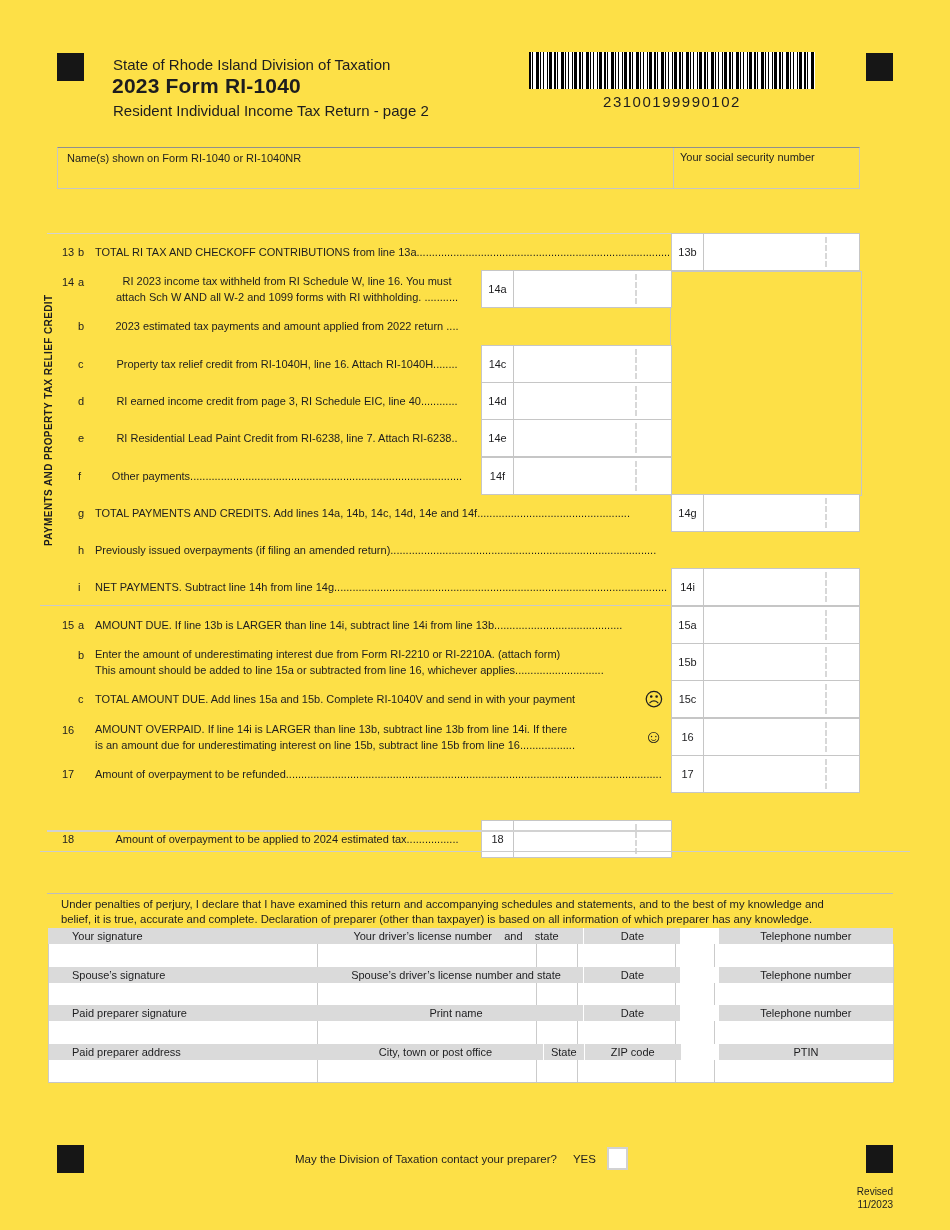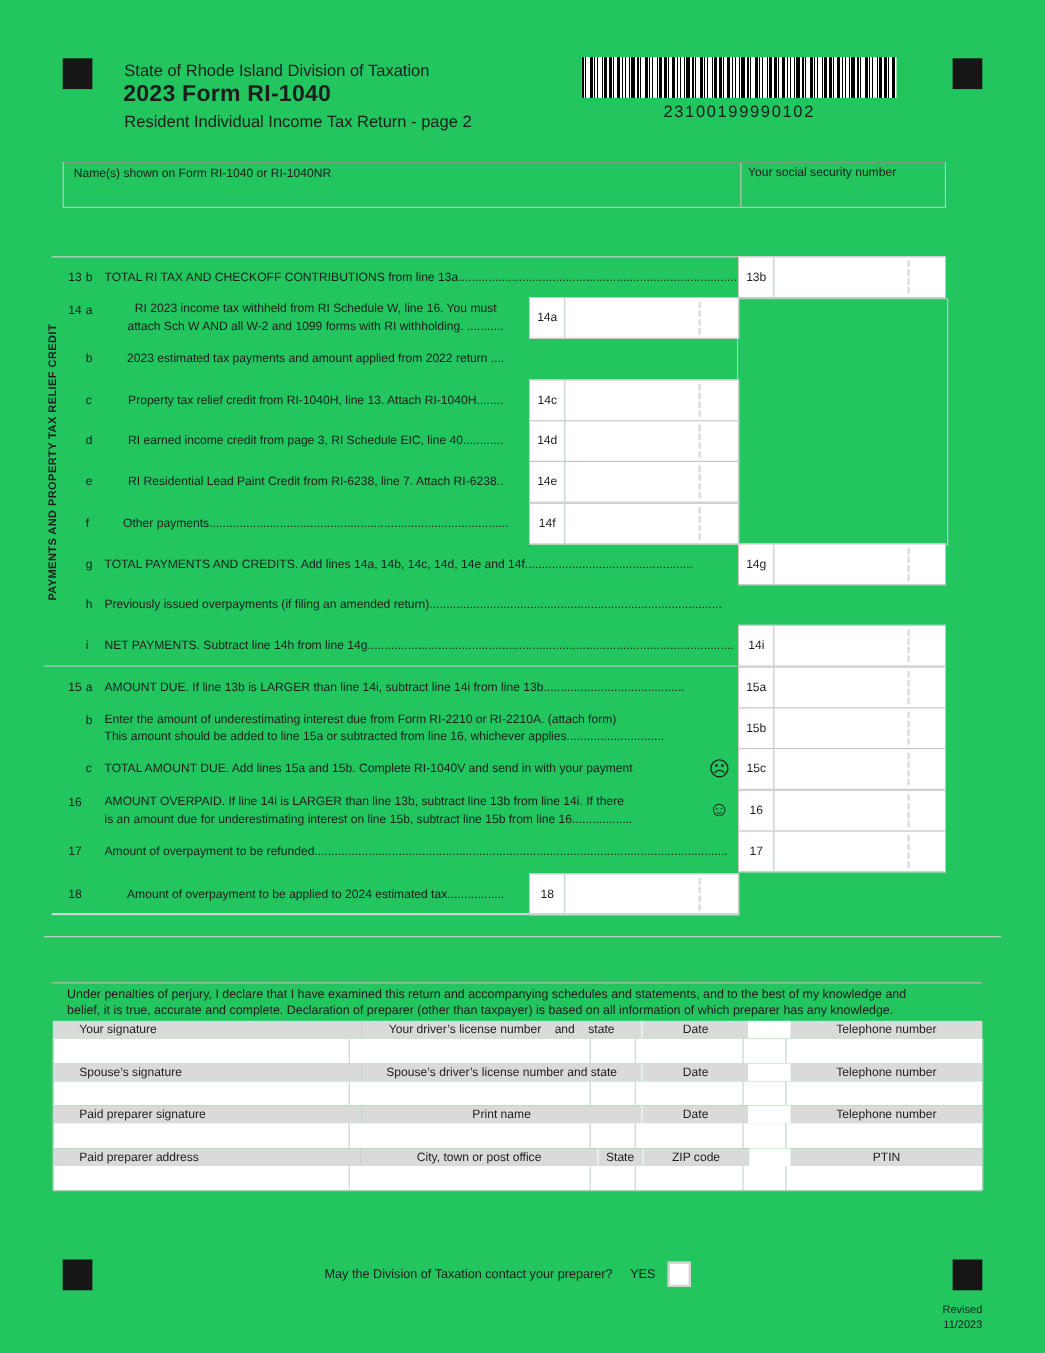--- a/index.html
+++ b/index.html
@@ -1,16 +1,16 @@
 <!DOCTYPE html>
 <html><head>
 <meta charset="utf-8">
 <style>
   html,body{margin:0;padding:0;background:#ffffff;}
-  .page{position:relative;width:950px;height:1230px;background:#22c55e;
+  .page{position:relative;width:950px;height:1230px;background:#fde047;
         font-family:"Liberation Sans",sans-serif;color:#1d1d1f;overflow:hidden;}
   .sq{position:absolute;width:27px;height:28px;background:#161616;}
   .sq.tl{left:57px;top:53px;} .sq.tr{left:866px;top:53px;}
   .sq.bl{left:57px;top:1145px;} .sq.br{left:866px;top:1145px;}
 
   
   .hdr-agency{position:absolute;left:113px;top:56px;font-size:15px;}
   .hdr-form{position:absolute;left:112px;top:74px;font-size:21px;font-weight:bold;letter-spacing:.2px;}
   .hdr-sub{position:absolute;left:113px;top:102px;font-size:15px;}
   .barcode{position:absolute;left:529px;top:52px;width:286px;height:37px;
@@ -152,21 +152,21 @@
         <div class="dline">2023 estimated tax payments and amount applied from 2022 return ....</div>
       </div>
   </div>
 
   <div class="row mrow" style="top:345px">
     <div class="marker">
         <span class="num"></span>
         <span class="letter">c</span>
       </div>
     <div class="desc">
-        <div class="dline">Property tax relief credit from RI-1040H, line 13. Attach RI-1040H........</div>
+        <div class="dline">Property tax relief credit from RI-1040H, line 16. Attach RI-1040H........</div>
       </div>
     <div class="bg">
         <div class="blabel">14c</div>
         <div class="bamount">
           <div class="cents"></div>
         </div>
       </div>
   </div>
 
   <div class="row mrow" style="top:382px">
@@ -338,21 +338,21 @@
         <div class="dline">Amount of overpayment to be refunded...........................................................................................................................</div>
       </div>
     <div class="bg">
         <div class="blabel">17</div>
         <div class="bamount">
           <div class="cents"></div>
         </div>
       </div>
   </div>
 
-  <div class="row mrow" style="top:794px">
+  <div class="row mrow" style="top:820px">
     <div class="marker">
         <span class="num">18</span>
         <span class="letter"></span>
       </div>
     <div class="desc">
         <div class="dline">Amount of overpayment to be applied to 2024 estimated tax.................</div>
       </div>
     <div class="bg">
         <div class="blabel">18</div>
         <div class="bamount">

